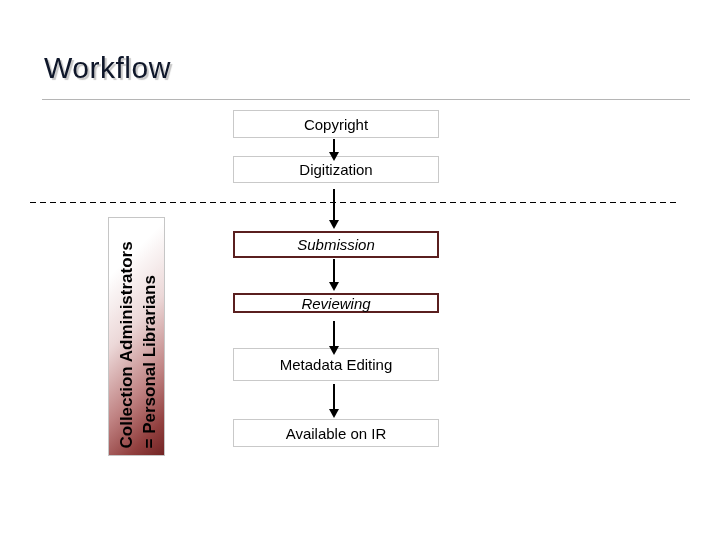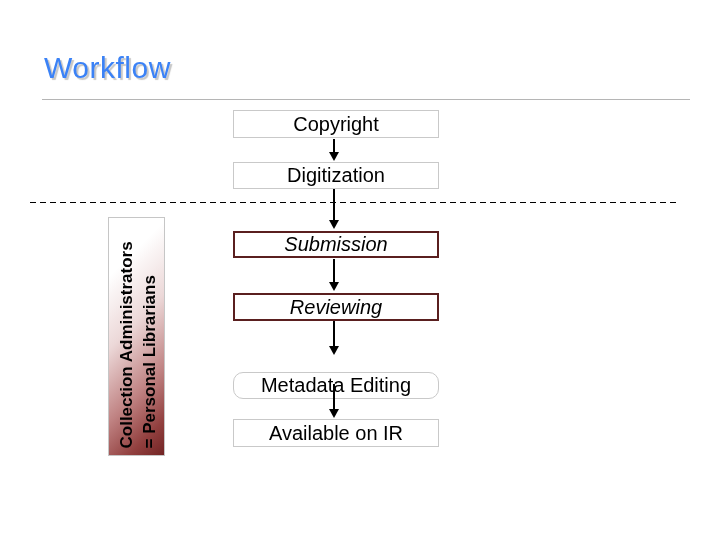--- a/index.html
+++ b/index.html
@@ -13,21 +13,21 @@
   html,body{background:#ffffff;}
   .slide{
     position:relative;
     width:720px;height:540px;
     background:#ffffff;
     font-family:"Liberation Sans","DejaVu Sans",sans-serif;
     overflow:hidden;
   }
   .title{
     position:absolute;left:44px;top:51px;
-    font-size:30px;font-weight:400;color:#3b82f6;
+    font-size:30px;font-weight:400;color:#0f172a;
     text-shadow:2px 2px 1px #c6c6c6;
     letter-spacing:0.5px;
   }
   .title-divider{
     position:absolute;left:42px;top:99px;width:648px;height:1px;
     background:var(--divider);
   }
   .dashed-line{
     position:absolute;left:30px;top:202px;width:650px;height:1px;
     background:repeating-linear-gradient(to right,#000 0 6px,transparent 6px 10px);
@@ -46,29 +46,29 @@
   }
   .banner-text span{
     display:block;
     font-size:17px;line-height:23px;font-weight:700;color:#000;
     white-space:nowrap;
   }
   .step{
     position:absolute;left:233px;width:206px;
     background:#ffffff;
     display:flex;align-items:center;justify-content:center;
-    font-size:20px;color:#000;
+    font-size:15px;color:#000;
   }
   .step.plain{border:1px solid var(--plain-border);}
   .step.highlight{border:2px solid var(--highlight-border);font-style:italic;}
   .step-0{top:110px;height:28px;}
-  .step-1{top:162px;height:27px;}
+  .step-1{top:156px;height:27px;}
   .step-2{top:231px;height:27px;}
-  .step-3{top:293px;height:28px;}
-  .step-4{top:372px;height:27px;border-radius:10px;}
+  .step-3{top:293px;height:20px;}
+  .step-4{top:348px;height:33px;}
   .step-5{top:419px;height:28px;align-items:center;}
   .arrows{
     position:absolute;left:0;top:0;width:720px;height:540px;
     pointer-events:none;
   }
 </style>
 </head>
 <body>
 
 <div class="slide">

